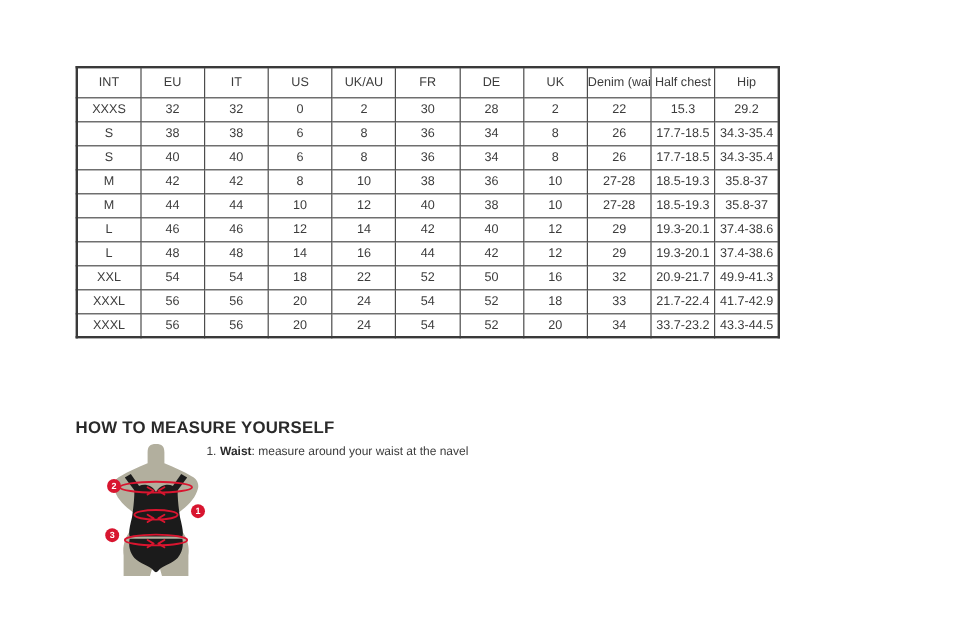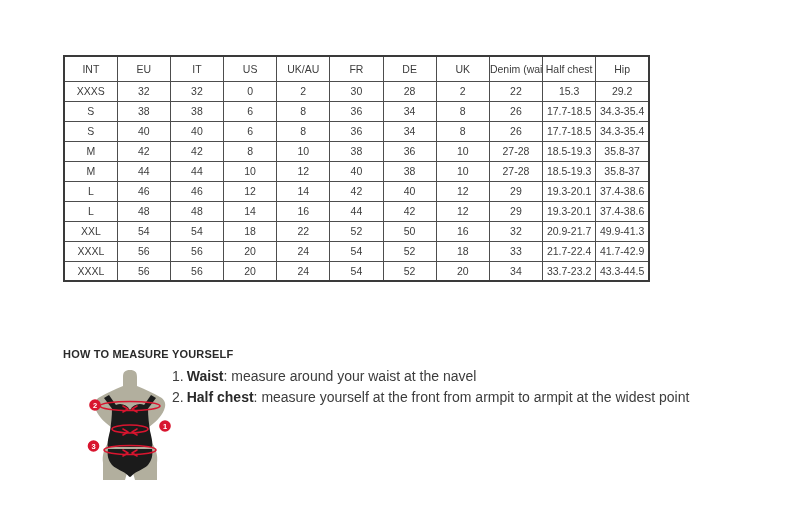--- a/index.html
+++ b/index.html
@@ -33,38 +33,38 @@
     white-space: nowrap;
     overflow: hidden;
   }
   .size-table th { height: 25px; }
   .size-table td { height: 20px; }
 
   
   .measure-title {
     position: absolute;
     left: 63px; top: 348px;
-    font-size: 11px;
+    font-size: 14px;
     font-weight: bold;
     letter-spacing: 0.2px;
     color: #2a2a2a;
   }
   .figure-wrap {
     position: absolute;
     left: 84px; top: 369px;
     width: 92px; height: 116px;
   }
   .steps {
     position: absolute;
     left: 172px; top: 371px;
     list-style: none;
     margin: 0; padding: 0;
   }
   .steps li {
-    font-size: 14px;
+    font-size: 10px;
     line-height: 11px;
     color: #3c3c3c;
     margin-bottom: 10px;
     white-space: nowrap;
   }
   .steps .num { margin-right: 3px; }
   .steps .term { font-weight: bold; color: #2a2a2a; }
 </style>
 </head>
 <body>
@@ -269,16 +269,13 @@
       <circle cx="9.5" cy="77" r="5.8" fill="#d8152f"></circle>
       <text x="9.5" y="79.7" text-anchor="middle" font-size="7.5" font-weight="bold" fill="#ffffff">3</text>
     </g>
   </svg>
 </div>
 
 <ol class="steps">
   <li>
     <span class="num">1.</span><span class="term">Waist</span><span>: measure around your waist at the navel</span>
   </li>
-  <li>
-    <span class="num">2.</span><span class="term">Half chest</span><span>: measure yourself at the front from armpit to armpit at the widest point</span>
-  </li>
 </ol>
 
 </body></html>

